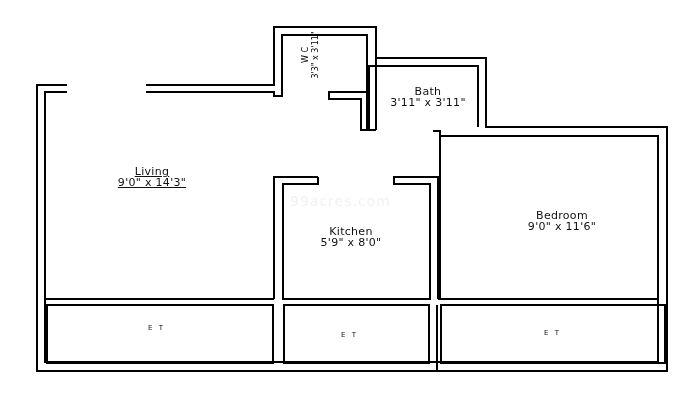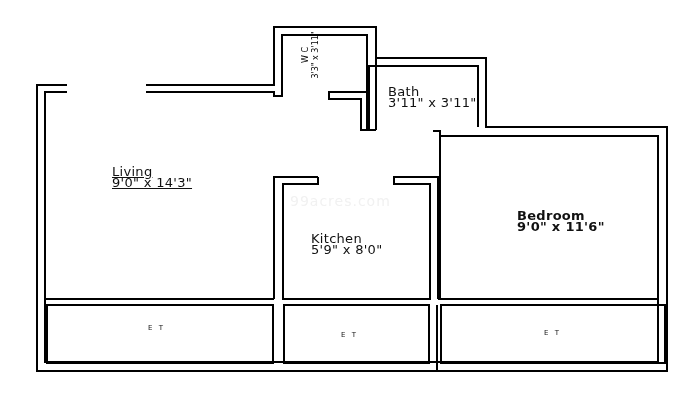--- a/index.html
+++ b/index.html
@@ -1,19 +1,19 @@
 <!DOCTYPE html>
 <html><head>
   <meta charset="utf-8">
   <style>
     html, body { margin: 0; padding: 0; background: #ffffff; }
     body { width: 700px; height: 400px; overflow: hidden; position: relative; font-family: "DejaVu Sans", sans-serif; }
     svg.plan { position: absolute; left: 0; top: 0; width: 700px; height: 400px; }
     .wall { fill: none; stroke: #000; stroke-width: 2; stroke-linejoin: miter; }
-    .label { position: absolute; font-size: 13px; color: #111; text-align: left; line-height: 11px; white-space: nowrap; letter-spacing: 0.3px; }
+    .label { position: absolute; font-size: 11px; color: #111; text-align: center; line-height: 11px; white-space: nowrap; letter-spacing: 0.3px; }
     .label .n { display: block; }
     .label .d { display: block; }
     .wc-label { position: absolute; left: 286px; top: 40px; width: 60px; height: 30px; transform: rotate(-90deg); transform-origin: center; font-size: 8px; text-align: center; line-height: 10px; }
     .watermark { position: absolute; left: 290px; top: 193px; font-size: 14px; color: #f1f1f1; letter-spacing: 1px; }
     .et { position: absolute; font-size: 7px; letter-spacing: 2px; color: #111; }
   </style>
 </head>
 <body>
 
 <svg class="plan" viewBox="0 0 700 400" xmlns="http://www.w3.org/2000/svg">
@@ -48,25 +48,25 @@
 <div class="wc-label">
   <span class="n" style="display:block">W C</span>
   <span class="d" style="display:block">3'3" x 3'11"</span>
 </div>
 
 <div class="label" style="left:388px; top:86px; width:80px;">
   <span class="n">Bath</span>
   <span class="d">3'11" x 3'11"</span>
 </div>
 
-<div class="label" style="left:311px; top:233px; width:80px;">
+<div class="label" style="left:311px; top:226px; width:80px;">
   <span class="n">Kitchen</span>
   <span class="d">5'9" x 8'0"</span>
 </div>
 
-<div class="label" style="left:517px; top:210px; width:90px;font-weight:bold;">
+<div class="label" style="left:517px; top:210px; width:90px;">
   <span class="n">Bedroom</span>
   <span class="d">9'0" x 11'6"</span>
 </div>
 
 <div class="et" style="left:148px; top:324px;">E T</div>
 <div class="et" style="left:341px; top:331px;">E T</div>
 <div class="et" style="left:544px; top:329px;">E T</div>
 
 </body></html>

